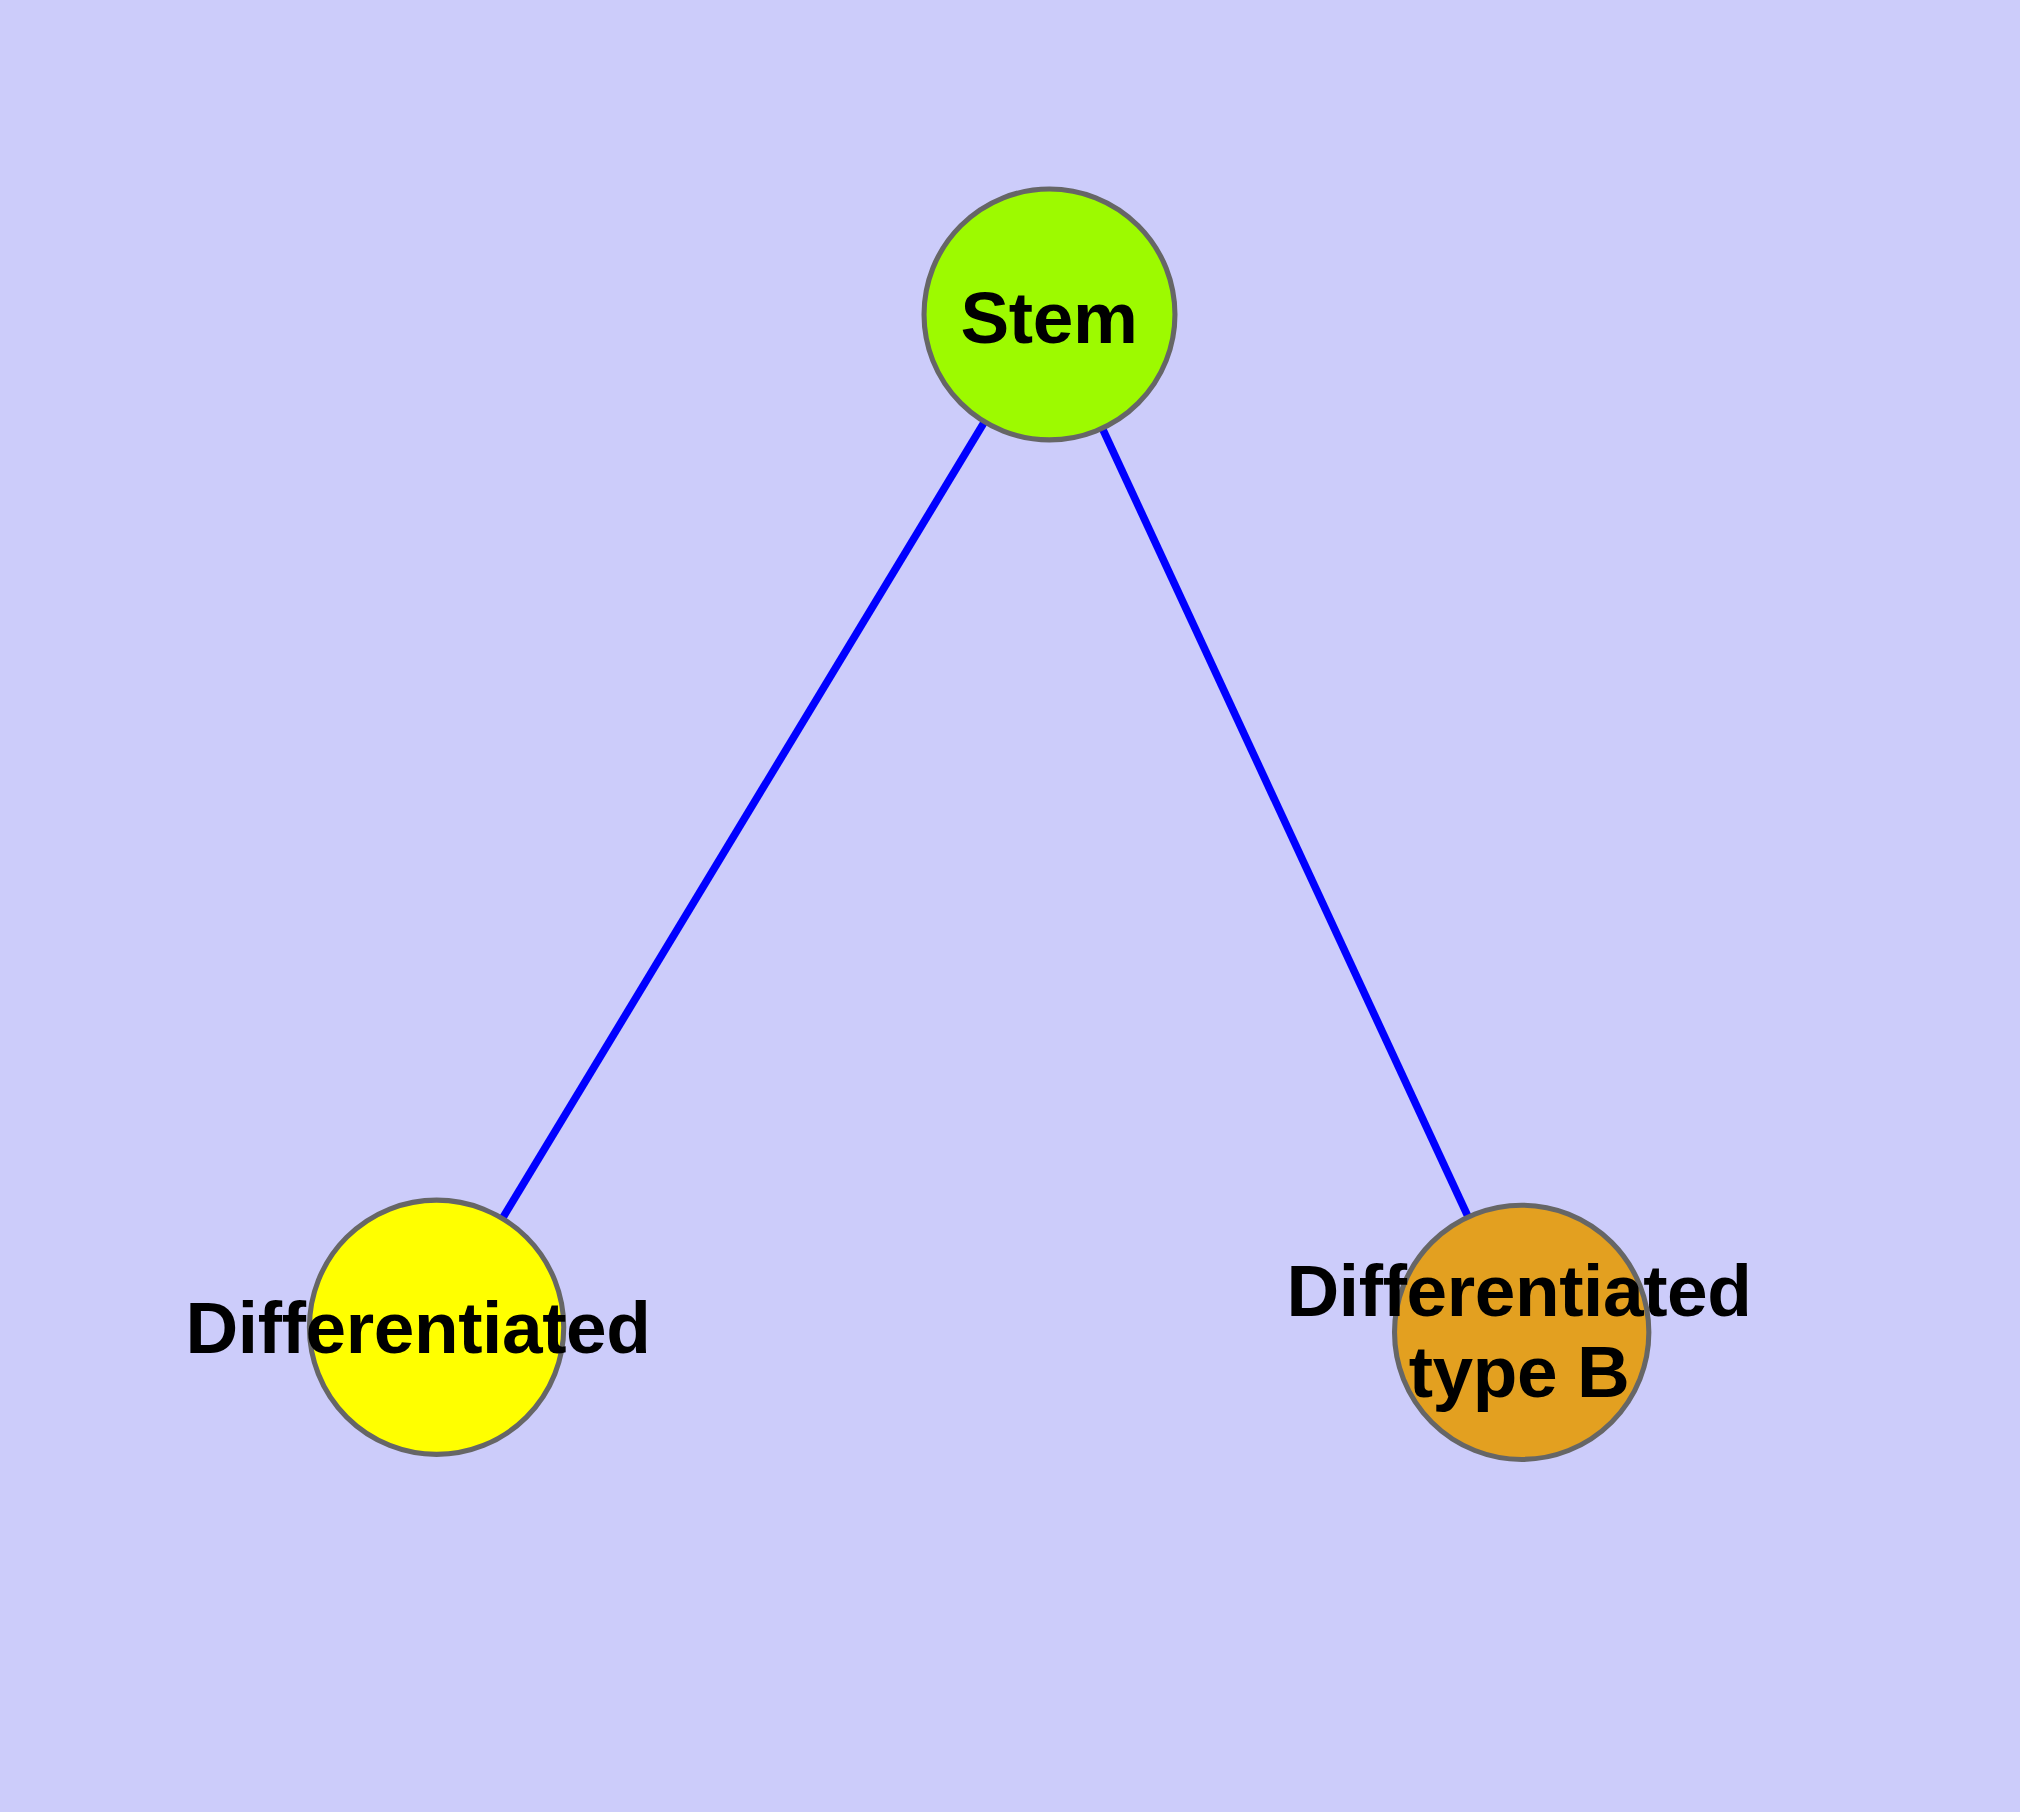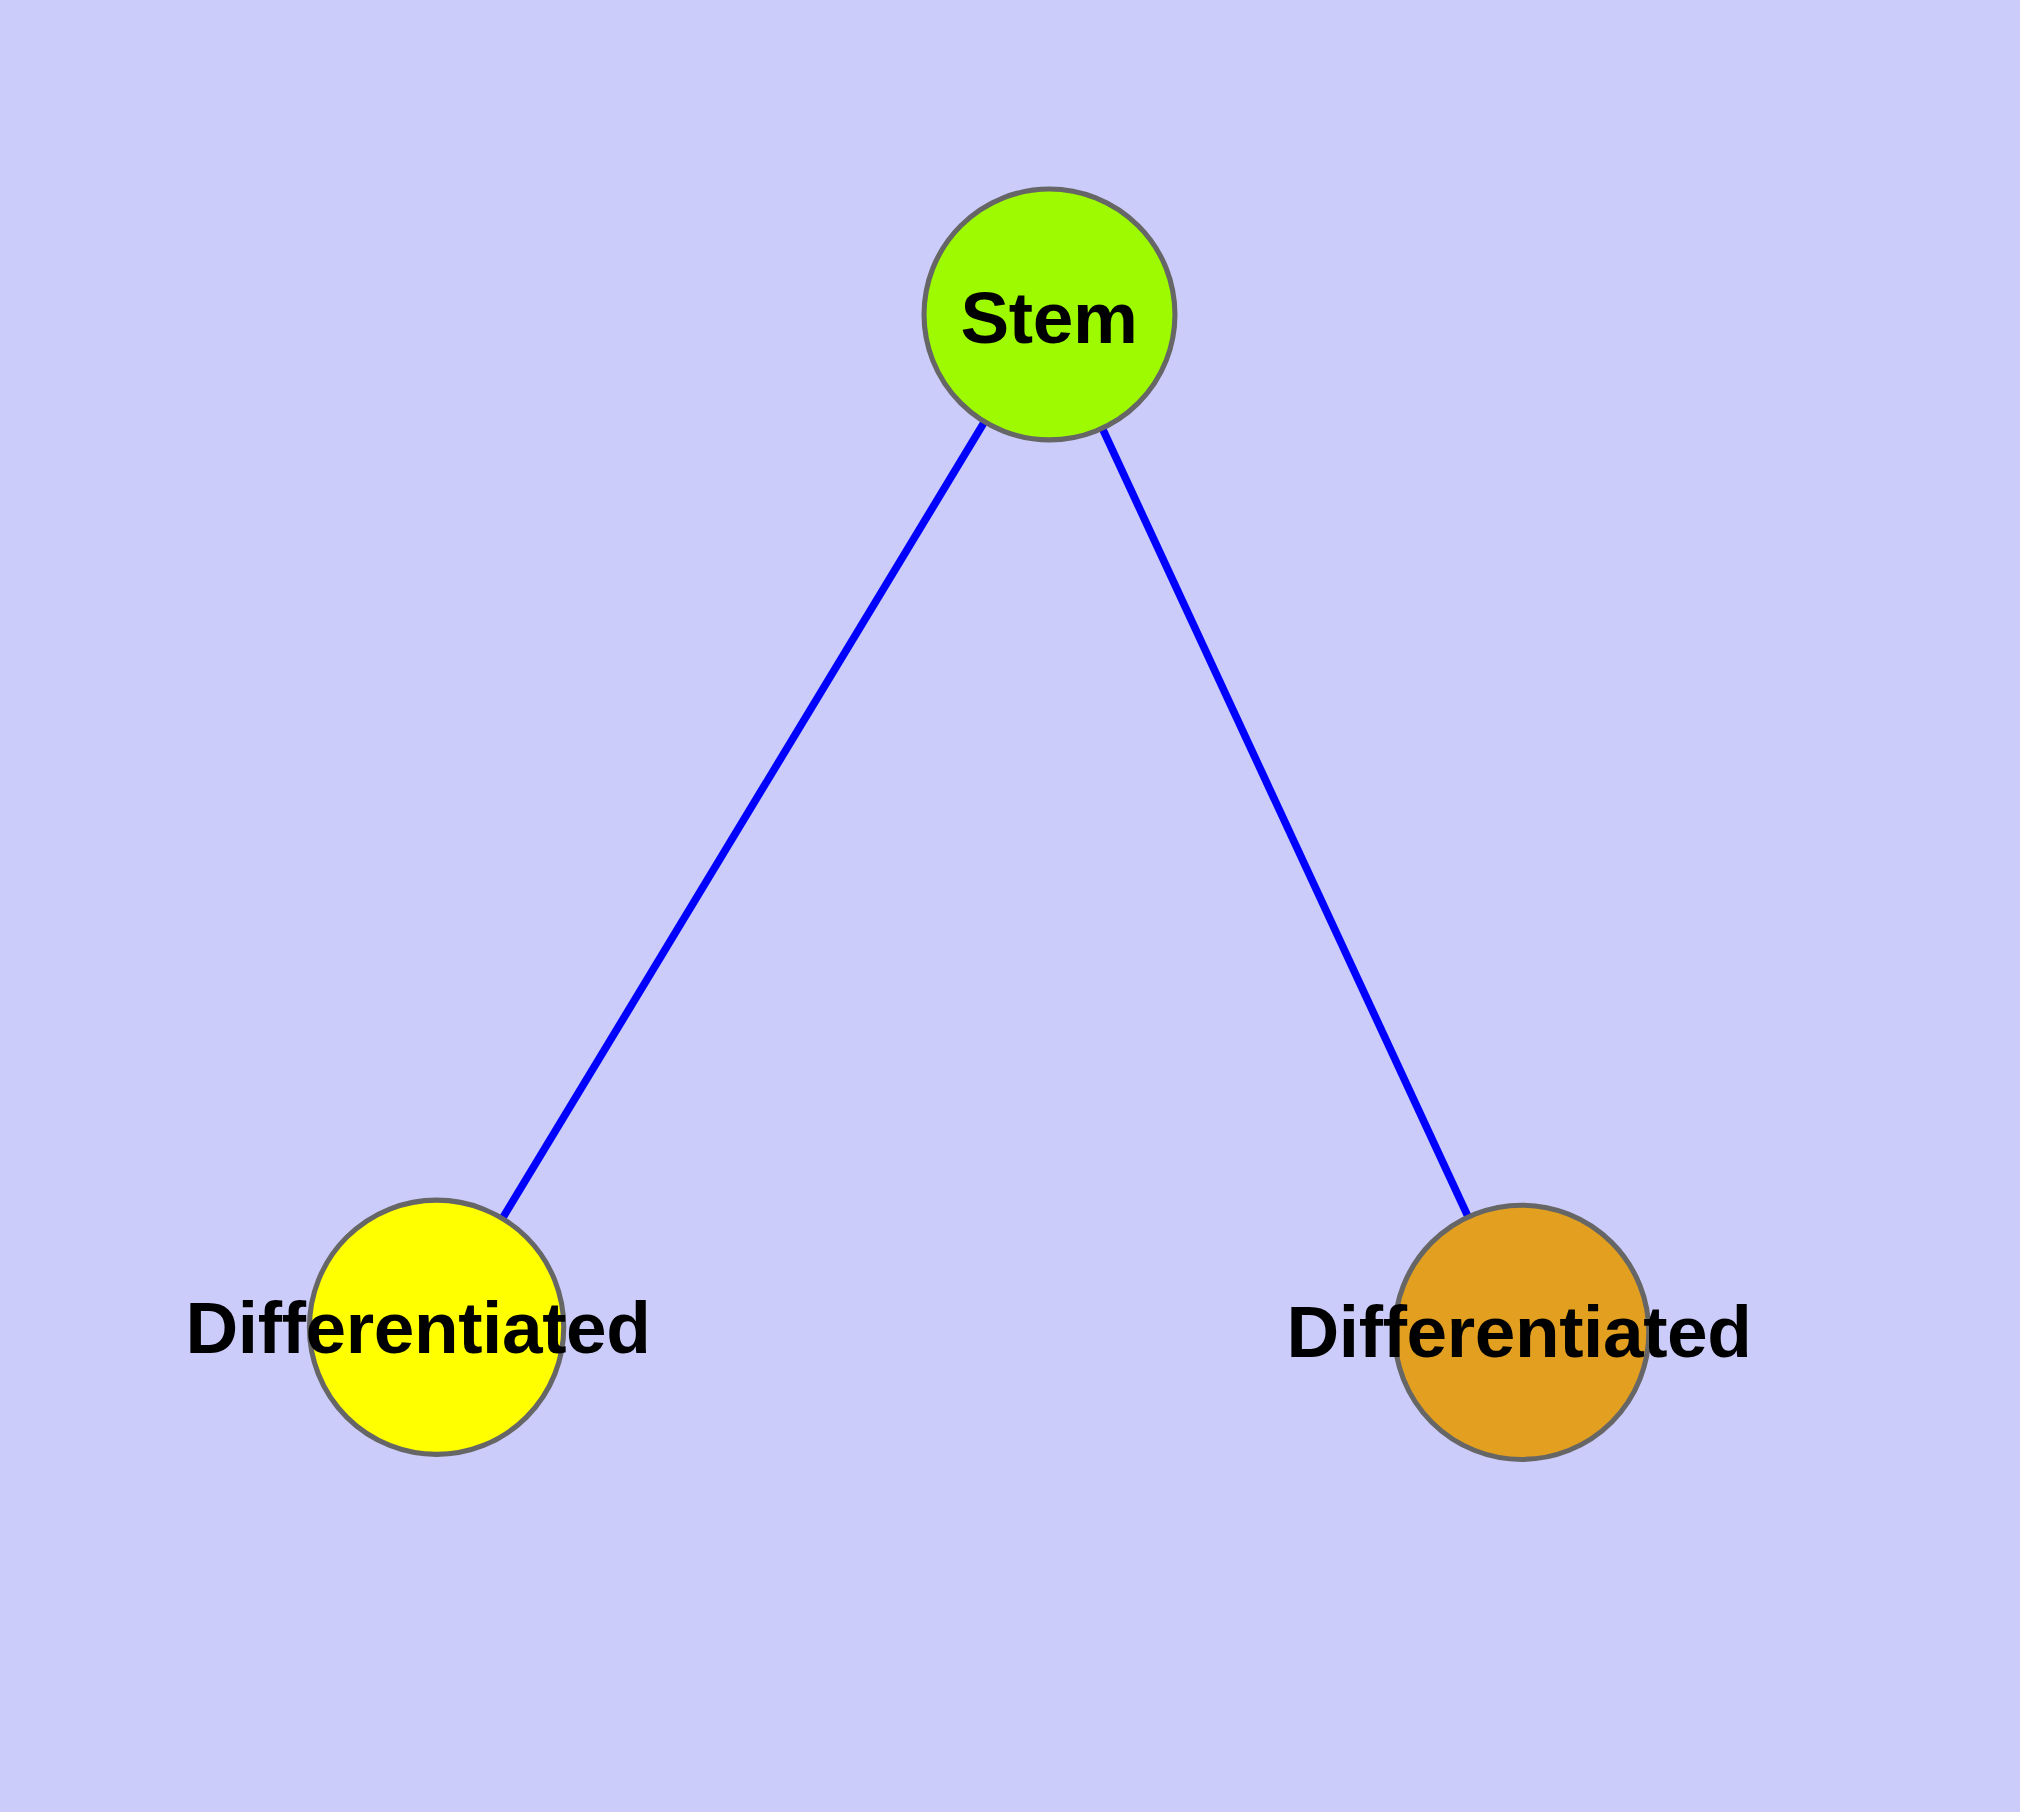--- a/index.html
+++ b/index.html
@@ -56,16 +56,17 @@
   </svg>
 
   <div class="node-label" id="label0" style="left: 1049px; top: 317px; color: rgb(0, 0, 0);">
       <div>Stem</div>
     </div>
   <div class="node-label" id="label1" style="left: 418px; top: 1327px; color: rgb(0, 0, 0);">
       <div>Differentiated</div>
     </div>
   <div class="node-label" id="label2" style="left: 1519px; top: 1331px; color: rgb(0, 0, 0);">
       <div>Differentiated</div>
+      <div>type B</div>
     </div>
 
 </div>
 
 
 </body></html>

